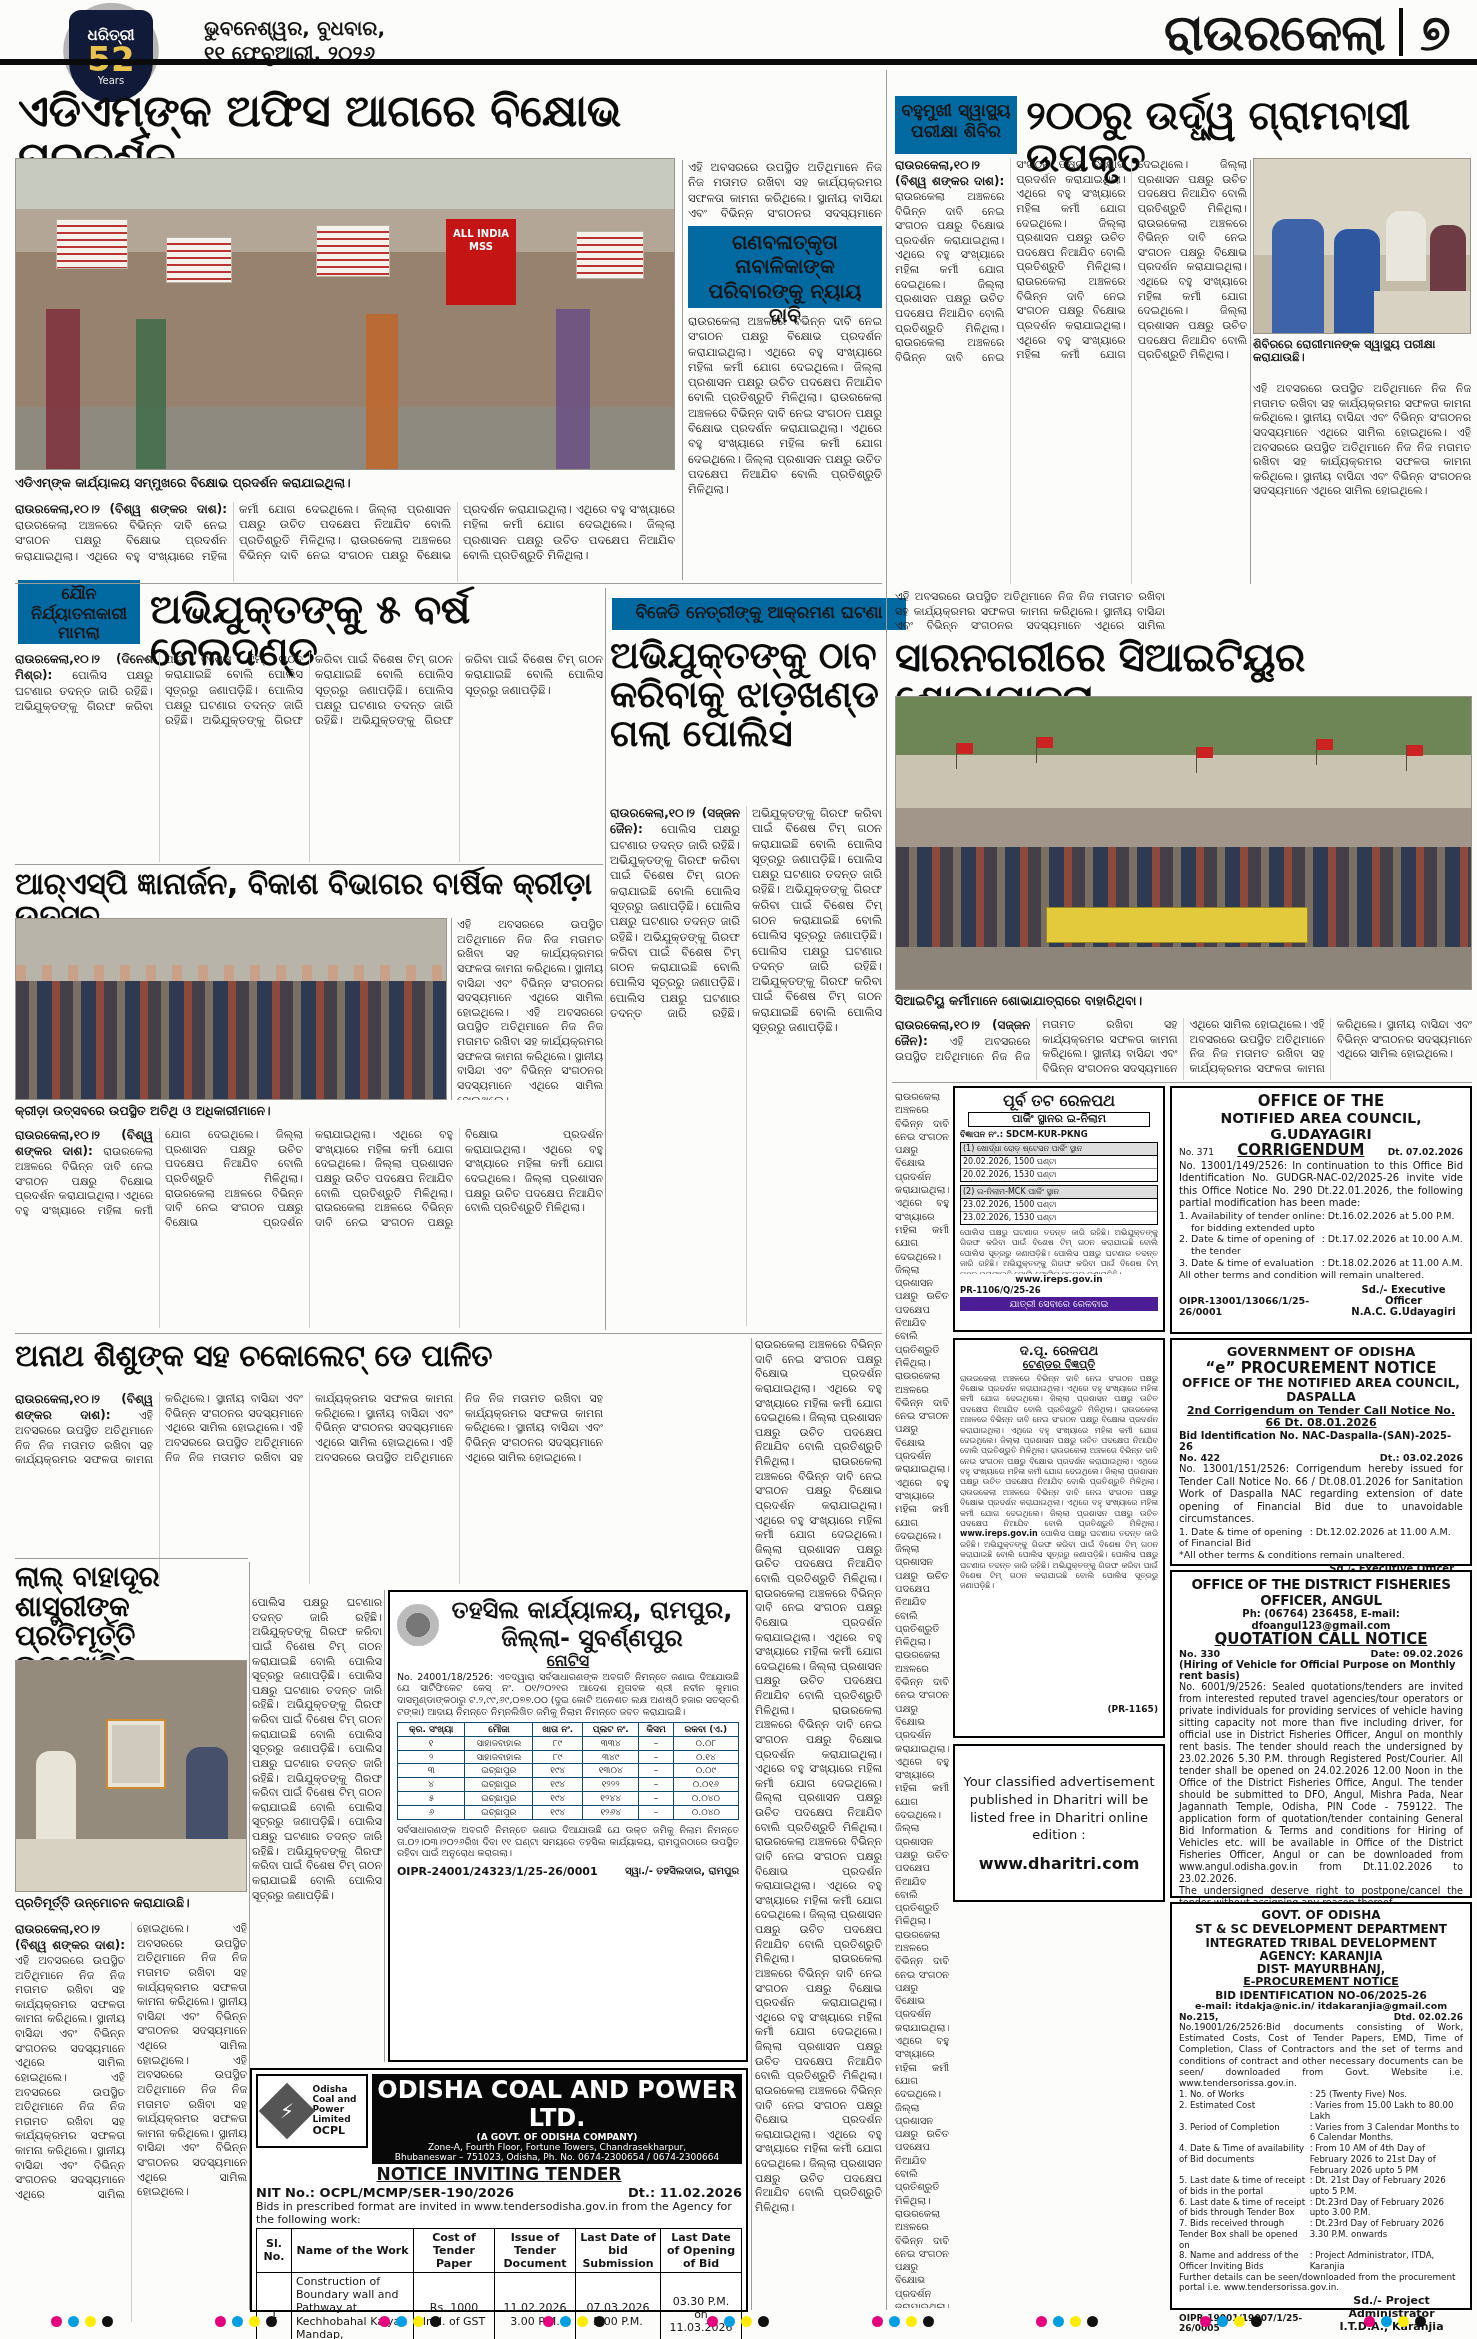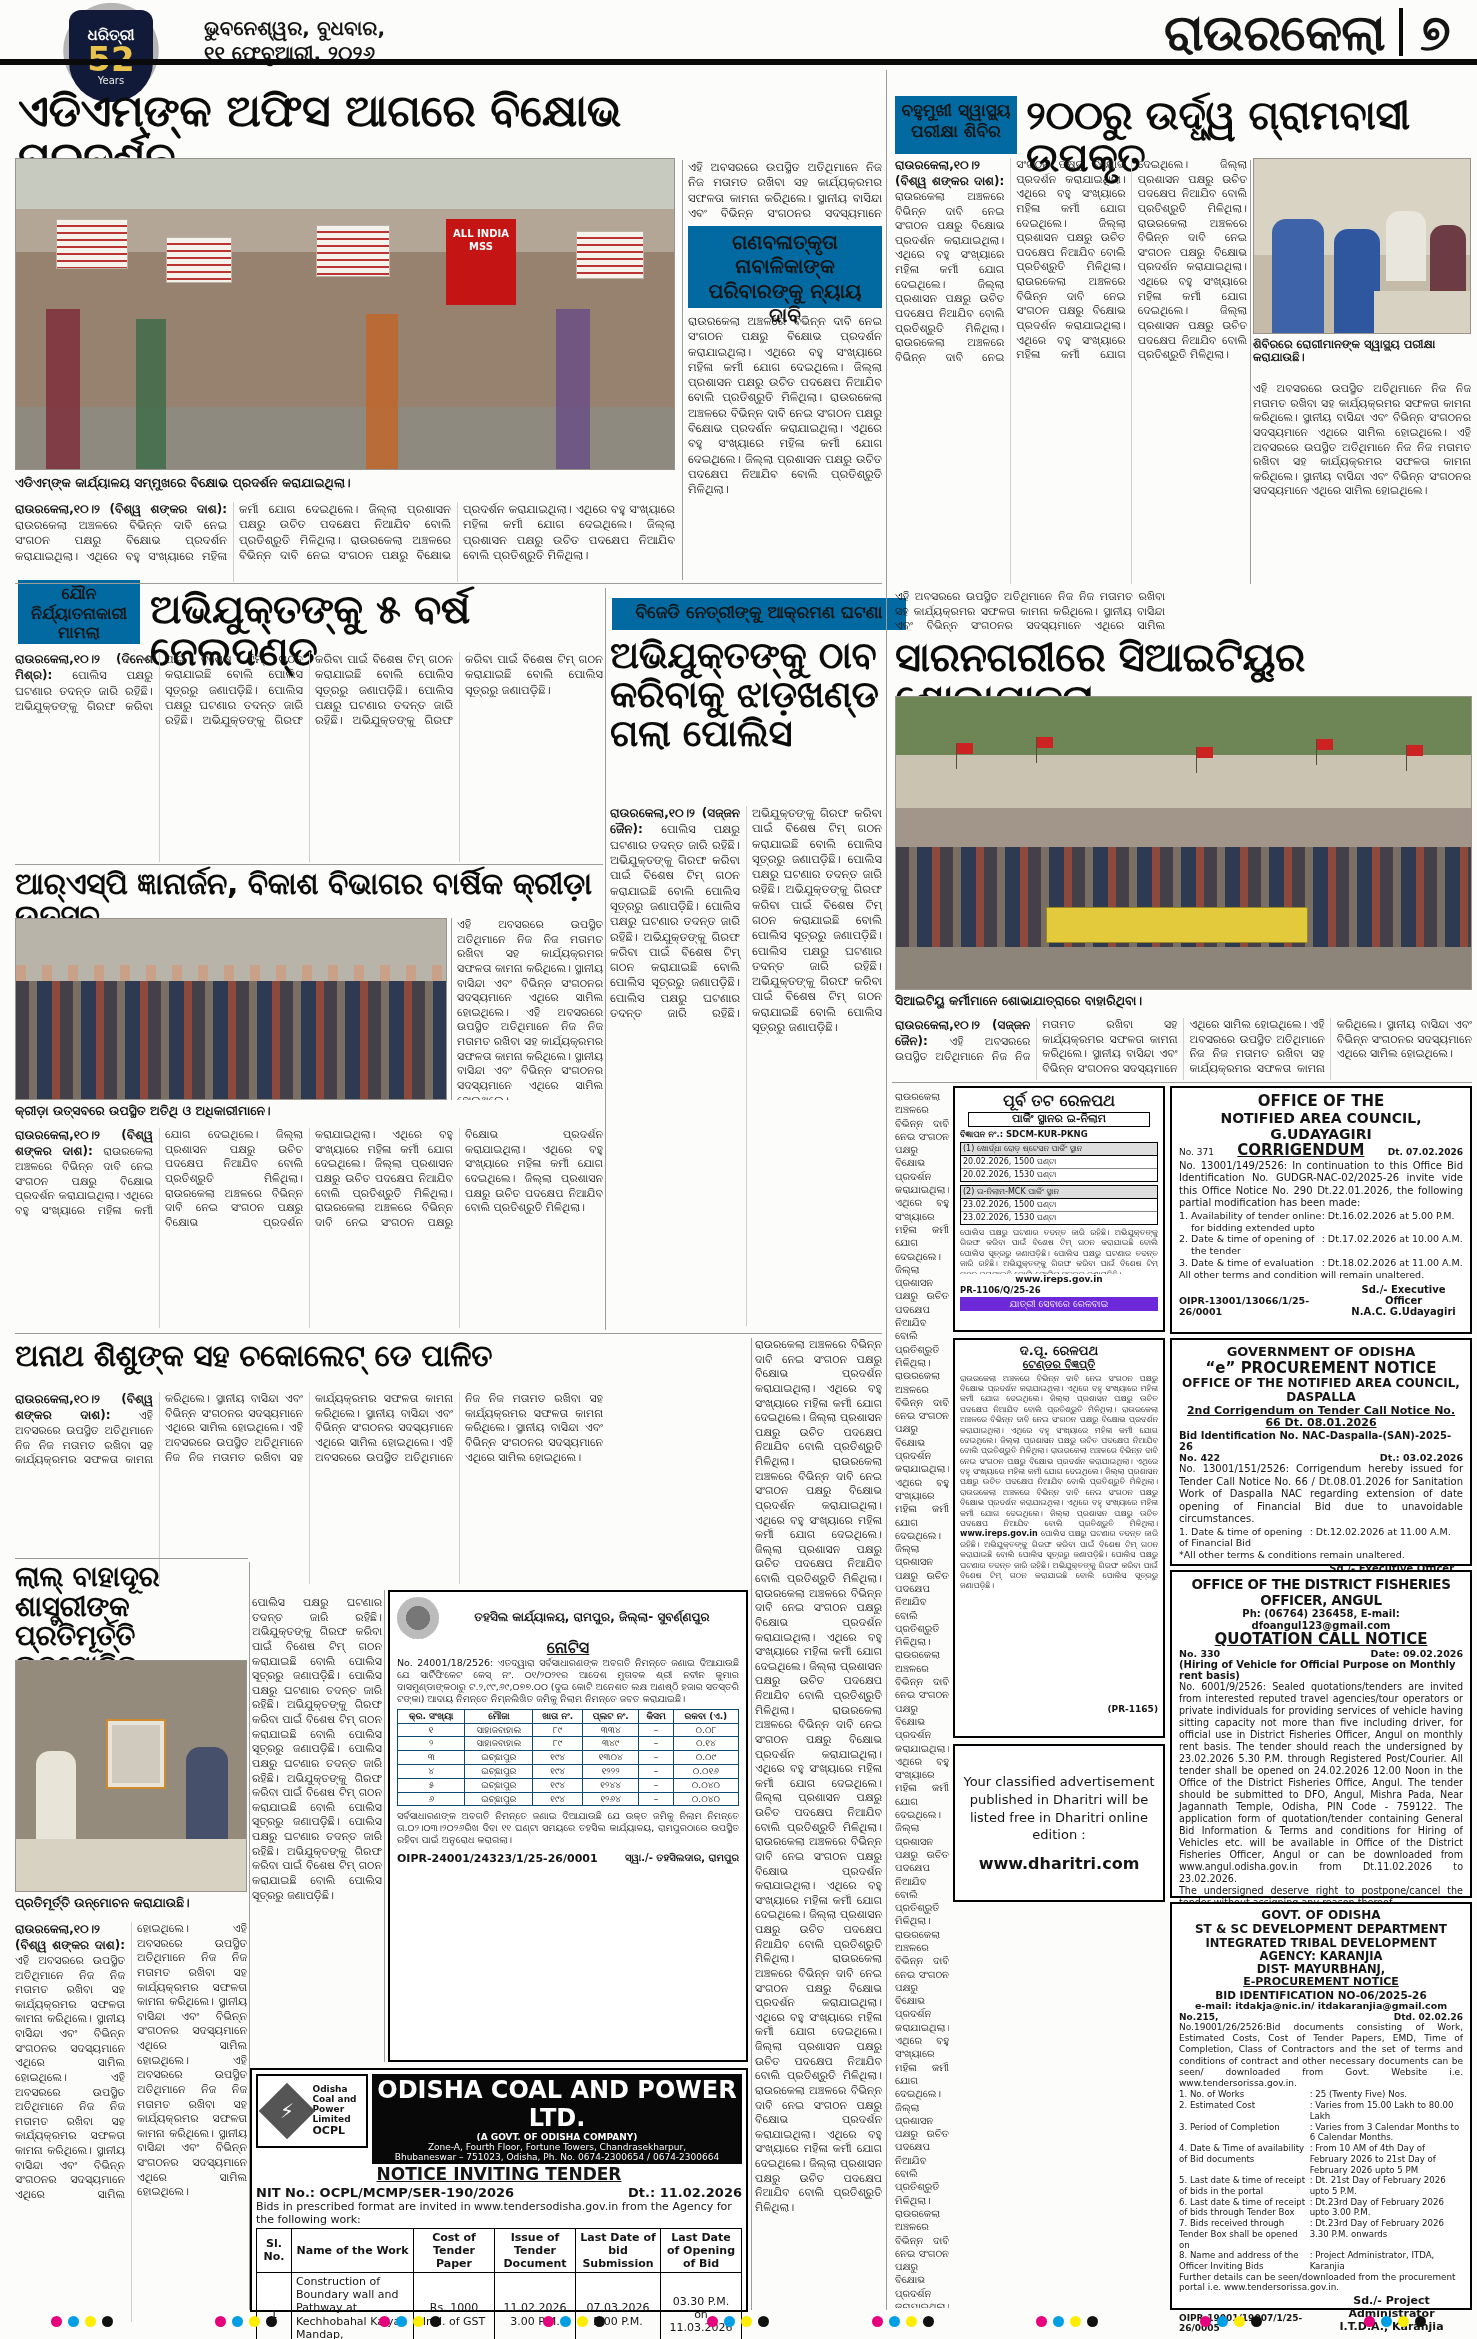--- a/index.html
+++ b/index.html
@@ -248,21 +248,21 @@
       <div style="font-size:8px;padding:1px 2px;">23.02.2026, 1500 ଘଣ୍ଟା</div>
       <div style="font-size:8px;padding:1px 2px;border-top:1px solid #888;">23.02.2026, 1530 ଘଣ୍ଟା</div>
     </div>
     <div class="greekxs" style="height:46px;margin-top:3px;">
       <span>ପୋଲିସ ପକ୍ଷରୁ ଘଟଣାର ତଦନ୍ତ ଜାରି ରହିଛି। ଅଭିଯୁକ୍ତଙ୍କୁ ଗିରଫ କରିବା ପାଇଁ ବିଶେଷ ଟିମ୍ ଗଠନ କରାଯାଇଛି ବୋଲି ପୋଲିସ ସୂତ୍ରରୁ ଜଣାପଡ଼ିଛି। ପୋଲିସ ପକ୍ଷରୁ ଘଟଣାର ତଦନ୍ତ ଜାରି ରହିଛି। ଅଭିଯୁକ୍ତଙ୍କୁ ଗିରଫ କରିବା ପାଇଁ ବିଶେଷ ଟିମ୍ ଗଠନ କରାଯାଇଛି ବୋଲି ପୋଲିସ ସୂତ୍ରରୁ ଜଣାପଡ଼ିଛି। </span>
     </div>
     <div style="font-size:9px;font-weight:bold;text-align:center;">www.ireps.gov.in</div>
     <div style="display:flex;justify-content:space-between;font-size:8.5px;font-weight:bold;margin-top:1px;">
       <span>PR-1106/Q/25-26</span>
     </div>
-    <div style="background:#6d28d9;color:#fff;text-align:center;font-size:9.5px;margin-top:2px;padding:1px 0;">ଯାତ୍ରୀ ସେବାରେ ରେଳବାଇ</div>
+    <div style="background:#4c1d95;color:#fff;text-align:center;font-size:9.5px;margin-top:2px;padding:1px 0;">ଯାତ୍ରୀ ସେବାରେ ରେଳବାଇ</div>
   </div>
 
   <div class="box" style="left:953px;top:1338px;width:212px;height:400px;padding:4px 5px;">
     <div class="nt1" style="font-size:13px;">ଦ.ପୂ. ରେଳପଥ</div>
     <div class="nt1 u" style="font-size:11px;">ଟେଣ୍ଡର ବିଜ୍ଞପ୍ତି</div>
     <div class="greekxs" style="height:330px;margin-top:2px;">
       <span>ରାଉରକେଲା ଅଞ୍ଚଳରେ ବିଭିନ୍ନ ଦାବି ନେଇ ସଂଗଠନ ପକ୍ଷରୁ ବିକ୍ଷୋଭ ପ୍ରଦର୍ଶନ କରାଯାଇଥିଲା। ଏଥିରେ ବହୁ ସଂଖ୍ୟାରେ ମହିଳା କର୍ମୀ ଯୋଗ ଦେଇଥିଲେ। ଜିଲ୍ଲା ପ୍ରଶାସନ ପକ୍ଷରୁ ଉଚିତ ପଦକ୍ଷେପ ନିଆଯିବ ବୋଲି ପ୍ରତିଶ୍ରୁତି ମିଳିଥିଲା। ରାଉରକେଲା ଅଞ୍ଚଳରେ ବିଭିନ୍ନ ଦାବି ନେଇ ସଂଗଠନ ପକ୍ଷରୁ ବିକ୍ଷୋଭ ପ୍ରଦର୍ଶନ କରାଯାଇଥିଲା। ଏଥିରେ ବହୁ ସଂଖ୍ୟାରେ ମହିଳା କର୍ମୀ ଯୋଗ ଦେଇଥିଲେ। ଜିଲ୍ଲା ପ୍ରଶାସନ ପକ୍ଷରୁ ଉଚିତ ପଦକ୍ଷେପ ନିଆଯିବ ବୋଲି ପ୍ରତିଶ୍ରୁତି ମିଳିଥିଲା। ରାଉରକେଲା ଅଞ୍ଚଳରେ ବିଭିନ୍ନ ଦାବି ନେଇ ସଂଗଠନ ପକ୍ଷରୁ ବିକ୍ଷୋଭ ପ୍ରଦର୍ଶନ କରାଯାଇଥିଲା। ଏଥିରେ ବହୁ ସଂଖ୍ୟାରେ ମହିଳା କର୍ମୀ ଯୋଗ ଦେଇଥିଲେ। ଜିଲ୍ଲା ପ୍ରଶାସନ ପକ୍ଷରୁ ଉଚିତ ପଦକ୍ଷେପ ନିଆଯିବ ବୋଲି ପ୍ରତିଶ୍ରୁତି ମିଳିଥିଲା। ରାଉରକେଲା ଅଞ୍ଚଳରେ ବିଭିନ୍ନ ଦାବି ନେଇ ସଂଗଠନ ପକ୍ଷରୁ ବିକ୍ଷୋଭ ପ୍ରଦର୍ଶନ କରାଯାଇଥିଲା। ଏଥିରେ ବହୁ ସଂଖ୍ୟାରେ ମହିଳା କର୍ମୀ ଯୋଗ ଦେଇଥିଲେ। ଜିଲ୍ଲା ପ୍ରଶାସନ ପକ୍ଷରୁ ଉଚିତ ପଦକ୍ଷେପ ନିଆଯିବ ବୋଲି ପ୍ରତିଶ୍ରୁତି ମିଳିଥିଲା। </span>
       <span style="font-weight:bold;">www.ireps.gov.in</span>
       <span>ପୋଲିସ ପକ୍ଷରୁ ଘଟଣାର ତଦନ୍ତ ଜାରି ରହିଛି। ଅଭିଯୁକ୍ତଙ୍କୁ ଗିରଫ କରିବା ପାଇଁ ବିଶେଷ ଟିମ୍ ଗଠନ କରାଯାଇଛି ବୋଲି ପୋଲିସ ସୂତ୍ରରୁ ଜଣାପଡ଼ିଛି। ପୋଲିସ ପକ୍ଷରୁ ଘଟଣାର ତଦନ୍ତ ଜାରି ରହିଛି। ଅଭିଯୁକ୍ତଙ୍କୁ ଗିରଫ କରିବା ପାଇଁ ବିଶେଷ ଟିମ୍ ଗଠନ କରାଯାଇଛି ବୋଲି ପୋଲିସ ସୂତ୍ରରୁ ଜଣାପଡ଼ିଛି। </span>
     </div>
@@ -401,21 +401,21 @@
       <span style="font-size:11px;font-weight:bold;text-align:center;">
         <span>Sd./- Project Administrator</span><br>
         <span>I.T.D.A., Karanjia</span>
       </span>
     </div>
   </div>
 
   <div class="box" style="left:388px;top:1590px;width:360px;height:472px;">
     <div style="display:flex;gap:6px;align-items:center;">
       <div style="width:42px;height:42px;border-radius:50%;background:radial-gradient(circle,#777 40%,#bbb 41% 70%,#777 71%);flex:0 0 auto;"></div>
-      <div class="nt1" style="font-size:12px;flex:1;">ତହସିଲ କାର୍ଯ୍ୟାଳୟ, ରାମପୁର, ଜିଲ୍ଲା- ସୁବର୍ଣ୍ଣପୁର</div>
+      <div class="nt1" style="font-size:24px;flex:1;">ତହସିଲ କାର୍ଯ୍ୟାଳୟ, ରାମପୁର, ଜିଲ୍ଲା- ସୁବର୍ଣ୍ଣପୁର</div>
     </div>
     <div class="nt1 u" style="font-size:16px;">ନୋଟିସ</div>
     <div class="nb" style="font-size:9.5px;">No. 24001/18/2526: ଏତଦ୍ୱାରା ସର୍ବସାଧାରଣଙ୍କ ଅବଗତି ନିମନ୍ତେ ଜଣାଇ ଦିଆଯାଉଛି ଯେ ସାର୍ଟିଫିକେଟ କେସ୍ ନଂ. ୦୧/୨୦୨୧ର ଆଦେଶ ମୁତାବକ ଶ୍ରୀ ନବୀନ କୁମାର ଦାସମୁଣ୍ଡାଙ୍କଠାରୁ ଟ.୨,୯୯,୬୯,୦୭୭.୦୦ (ଦୁଇ କୋଟି ଅନେଶତ ଲକ୍ଷ ଅଣଷ୍ଠି ହଜାର ସତସ୍ତରି ଟଙ୍କା) ଆଦାୟ ନିମନ୍ତେ ନିମ୍ନଲିଖିତ ଜମିକୁ ନିଲାମ ନିମନ୍ତେ ଜବତ କରାଯାଇଛି।</div>
     <table class="gridt" style="margin-top:4px;">
       <tbody>
           <tr>
         <th>କ୍ର. ସଂଖ୍ୟା</th>
         <th>ମୌଜା</th>
         <th>ଖାତା ନଂ.</th>
         <th>ପ୍ଲଟ ନଂ.</th>

